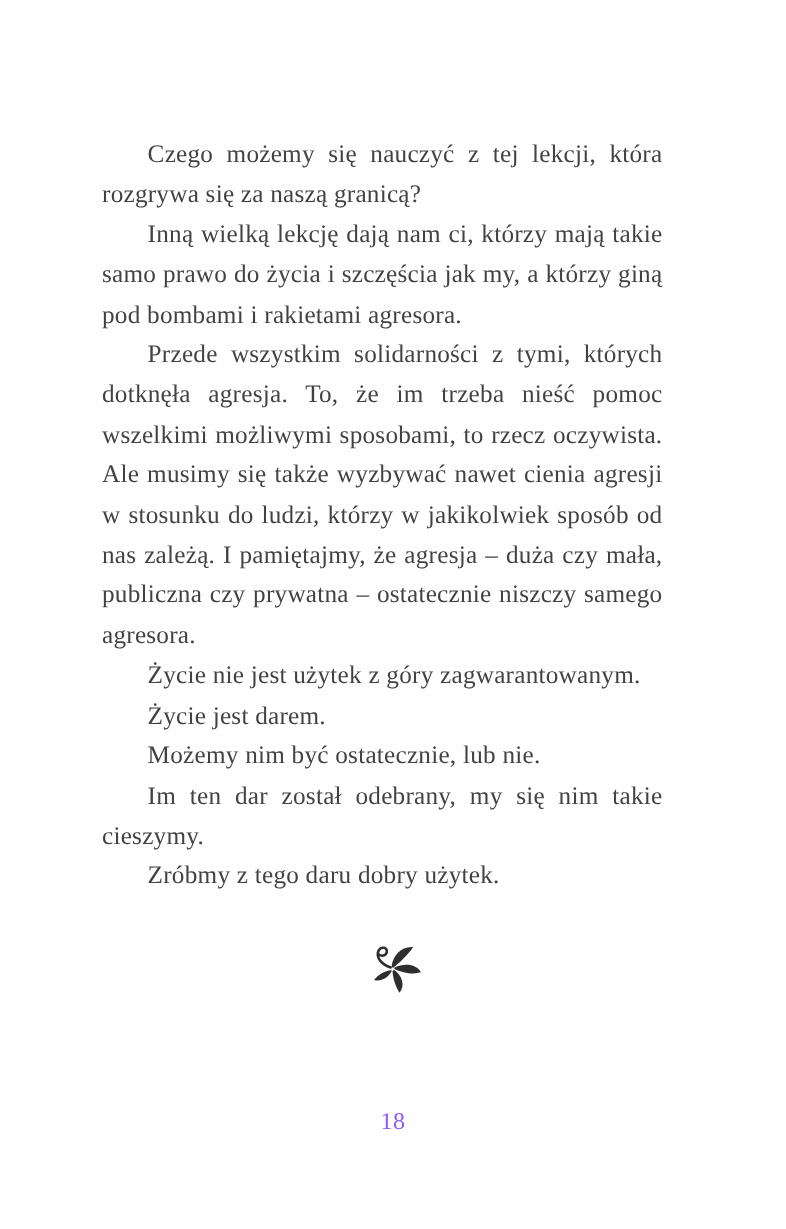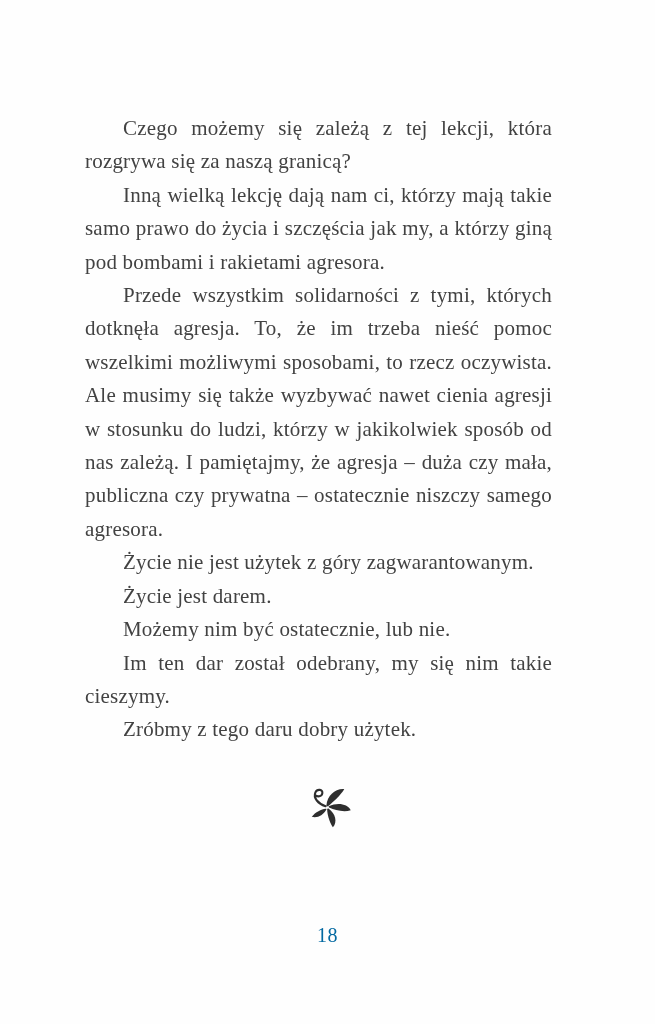--- a/index.html
+++ b/index.html
@@ -42,31 +42,31 @@
     width: 52px;
     height: 48px;
   }
   .page-number {
     position: absolute;
     top: 924px;
     left: 0;
     width: 100%;
     text-align: center;
     font-size: 20px;
-    color: #0369a1;
+    color: #8b5cf6;
     letter-spacing: 0.5px;
   }
 </style>
 </head>
 <body>
 
 <main class="page">
 
   <section class="text-block">
-    <p>Czego możemy się zależą z tej lekcji, która rozgrywa się za naszą granicą?</p>
+    <p>Czego możemy się nauczyć z tej lekcji, która rozgrywa się za naszą granicą?</p>
     <p>Inną wielką lekcję dają nam ci, którzy mają takie samo prawo do życia i szczęścia jak my, a którzy giną pod bombami i rakietami agresora.</p>
     <p>Przede wszystkim solidarności z tymi, których dotknęła agresja. To, że im trzeba nieść pomoc wszelkimi możliwymi sposobami, to rzecz oczywista. Ale musimy się także wyzbywać nawet cienia agresji w stosunku do ludzi, którzy w jakikolwiek sposób od nas zależą. I pamiętajmy, że agresja – duża czy mała, publiczna czy prywatna – ostatecznie niszczy samego agresora.</p>
     <p>Życie nie jest użytek z góry zagwarantowanym.</p>
     <p>Życie jest darem.</p>
     <p>Możemy nim być ostatecznie, lub nie.</p>
     <p>Im ten dar został odebrany, my się nim takie cieszymy.</p>
     <p>Zróbmy z tego daru dobry użytek.</p>
   </section>
 
   <div class="ornament">

